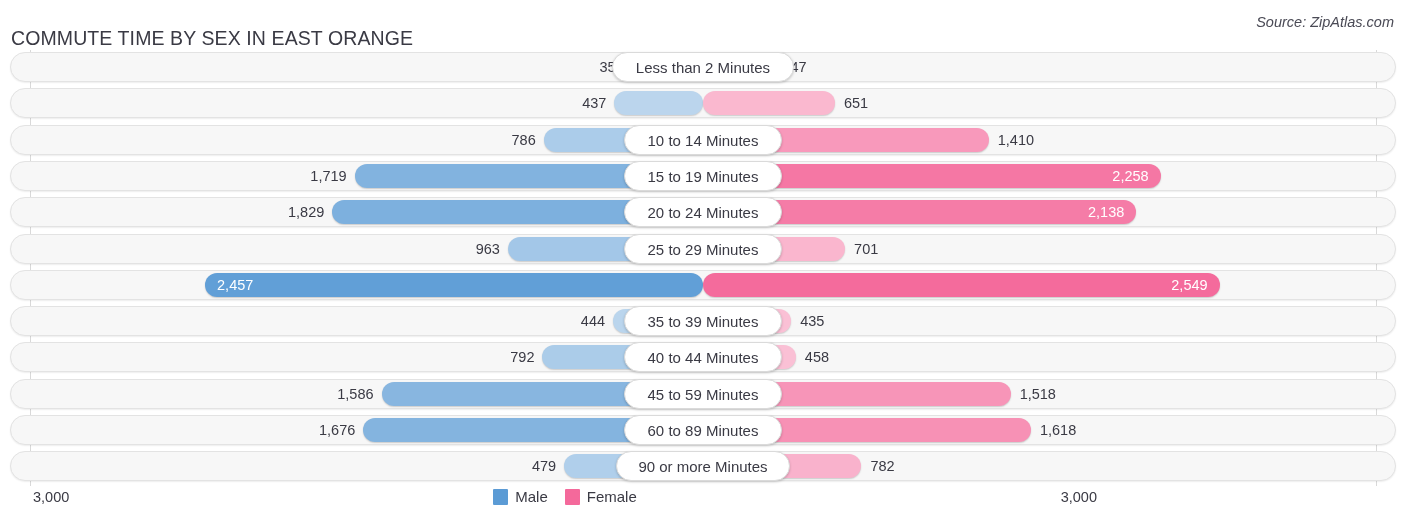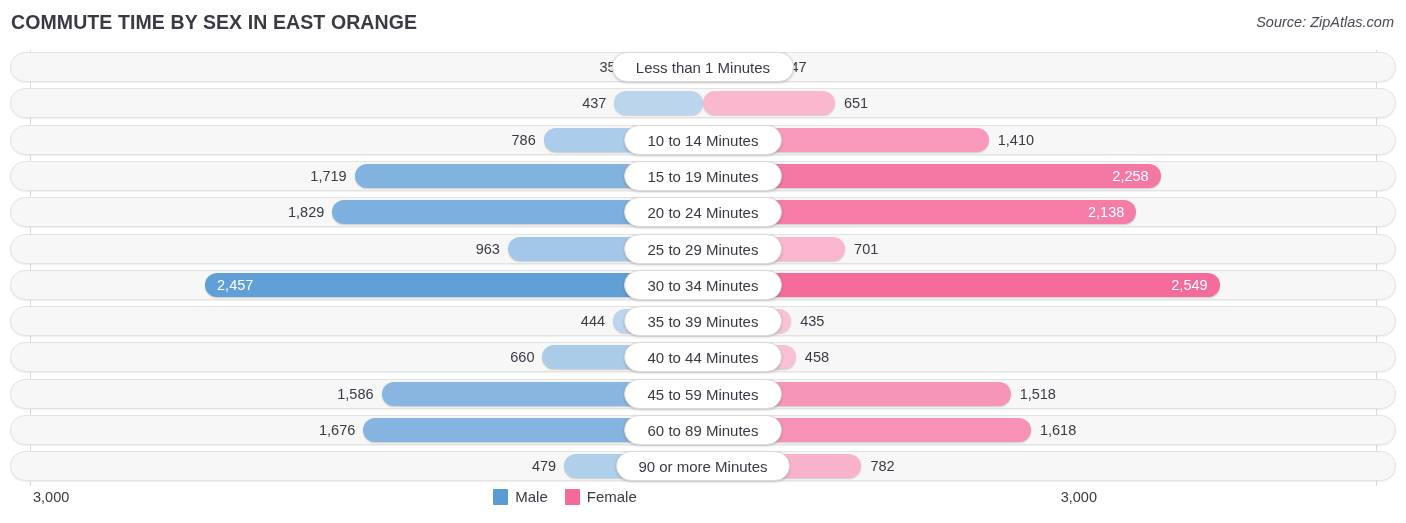--- a/index.html
+++ b/index.html
@@ -6,22 +6,22 @@
   html, body {
     width: 1406px; height: 523px;
     background: #ffffff;
     font-family: "Liberation Sans", sans-serif;
     overflow: hidden;
   }
   #chart-root { position: relative; width: 1406px; height: 523px; }
 
   
   #chart-title {
-    position: absolute; left: 11px; top: 11px;
-    font-size: 19.5px; font-weight: 700; letter-spacing: 0.1px;
+    position: absolute; left: 11px; top: 27px;
+    font-size: 19.5px; font-weight: 400; letter-spacing: 0.1px;
     color: #3a3a44; white-space: nowrap;
   }
   #chart-source {
     position: absolute; right: 12px; top: 14px;
     font-size: 14.5px; font-style: italic; color: #4a4a55;
     white-space: nowrap;
   }
 
   
   #plot {
@@ -103,21 +103,21 @@
   <div id="plot">
     <div class="axis-line" id="axis-left"></div>
     <div class="axis-line" id="axis-right"></div>
 
   <div class="row" style="top: 2px;">
         <div class="track"></div>
         <div class="bar bar-male" title="Male: 352" style="left: 621.661px; width: 71.3387px; background: rgb(190, 216, 238);"></div>
         <div class="val out-left" style="left: 543.661px; width: 70px;">352</div>
         <div class="bar bar-female" title="Female: 347" style="left: 693px; width: 70.3253px; background: rgb(251, 196, 216);"></div>
         <div class="val out-right" style="left: 772.325px; width: 70px;">347</div>
-        <div class="cat-pill" style="left: 602.05px; width: 181.9px;">Less than 1 Minutes</div>
+        <div class="cat-pill" style="left: 602.05px; width: 181.9px;">Less than 2 Minutes</div>
       </div>
       <div class="row" style="top: 38.3px;">
         <div class="track"></div>
         <div class="bar bar-male" title="Male: 437" style="left: 604.435px; width: 88.5653px; background: rgb(187, 213, 237);"></div>
         <div class="val out-left" style="left: 526.435px; width: 70px;">437</div>
         <div class="bar bar-female" title="Female: 651" style="left: 693px; width: 131.936px; background: rgb(250, 184, 207);"></div>
         <div class="val out-right" style="left: 833.936px; width: 70px;">651</div>
       </div>
       <div class="row" style="top: 74.6px;">
         <div class="track"></div>
@@ -150,34 +150,33 @@
         <div class="bar bar-female" title="Female: 701" style="left: 693px; width: 142.069px; background: rgb(250, 182, 206);"></div>
         <div class="val out-right" style="left: 844.069px; width: 70px;">701</div>
         <div class="cat-pill" style="left: 614.2px; width: 157.6px;">25 to 29 Minutes</div>
       </div>
       <div class="row" style="top: 219.8px;">
         <div class="track"></div>
         <div class="bar bar-male" title="Male: 2,457" style="left: 195.048px; width: 497.952px; background: rgb(97, 159, 215);"></div>
         <div class="val inside out-right" style="left: 207.048px;">2,457</div>
         <div class="bar bar-female" title="Female: 2,549" style="left: 693px; width: 516.597px; background: rgb(244, 107, 156);"></div>
         <div class="val inside" style="left: 1127.6px; width: 70px; text-align: right;">2,549</div>
-        <div class="cat-pill" style="left: 614.2px; width: 157.6px;">30 to 34 Minutes</div>
       </div>
       <div class="row" style="top: 256.1px;">
         <div class="track"></div>
         <div class="bar bar-male" title="Male: 444" style="left: 603.016px; width: 89.984px; background: rgb(186, 213, 237);"></div>
         <div class="val out-left" style="left: 525.016px; width: 70px;">444</div>
         <div class="bar bar-female" title="Female: 435" style="left: 693px; width: 88.16px; background: rgb(250, 192, 213);"></div>
         <div class="val out-right" style="left: 790.16px; width: 70px;">435</div>
         <div class="cat-pill" style="left: 614.2px; width: 157.6px;">35 to 39 Minutes</div>
       </div>
       <div class="row" style="top: 292.4px;">
         <div class="track"></div>
         <div class="bar bar-male" title="Male: 792" style="left: 532.488px; width: 160.512px; background: rgb(171, 204, 233);"></div>
-        <div class="val out-left" style="left: 454.488px; width: 70px;">660</div>
+        <div class="val out-left" style="left: 454.488px; width: 70px;">792</div>
         <div class="bar bar-female" title="Female: 458" style="left: 693px; width: 92.8213px; background: rgb(250, 192, 213);"></div>
         <div class="val out-right" style="left: 794.821px; width: 70px;">458</div>
         <div class="cat-pill" style="left: 614.2px; width: 157.6px;">40 to 44 Minutes</div>
       </div>
       <div class="row" style="top: 328.7px;">
         <div class="track"></div>
         <div class="bar bar-male" title="Male: 1,586" style="left: 371.571px; width: 321.429px; background: rgb(136, 182, 224);"></div>
         <div class="val out-left" style="left: 293.571px; width: 70px;">1,586</div>
         <div class="bar bar-female" title="Female: 1,518" style="left: 693px; width: 307.648px; background: rgb(247, 149, 184);"></div>
         <div class="val out-right" style="left: 1009.65px; width: 70px;">1,518</div>

